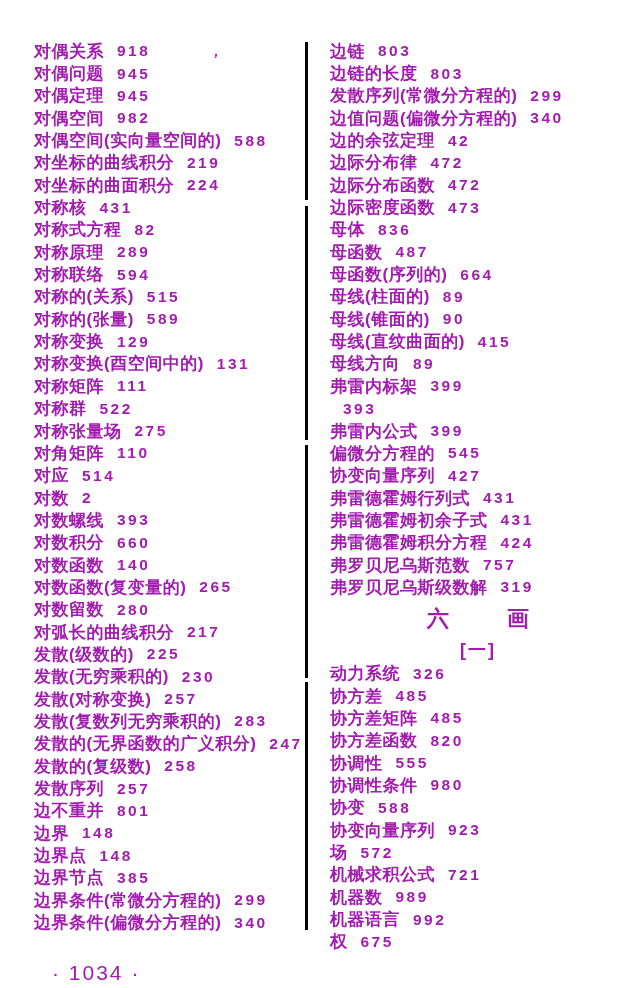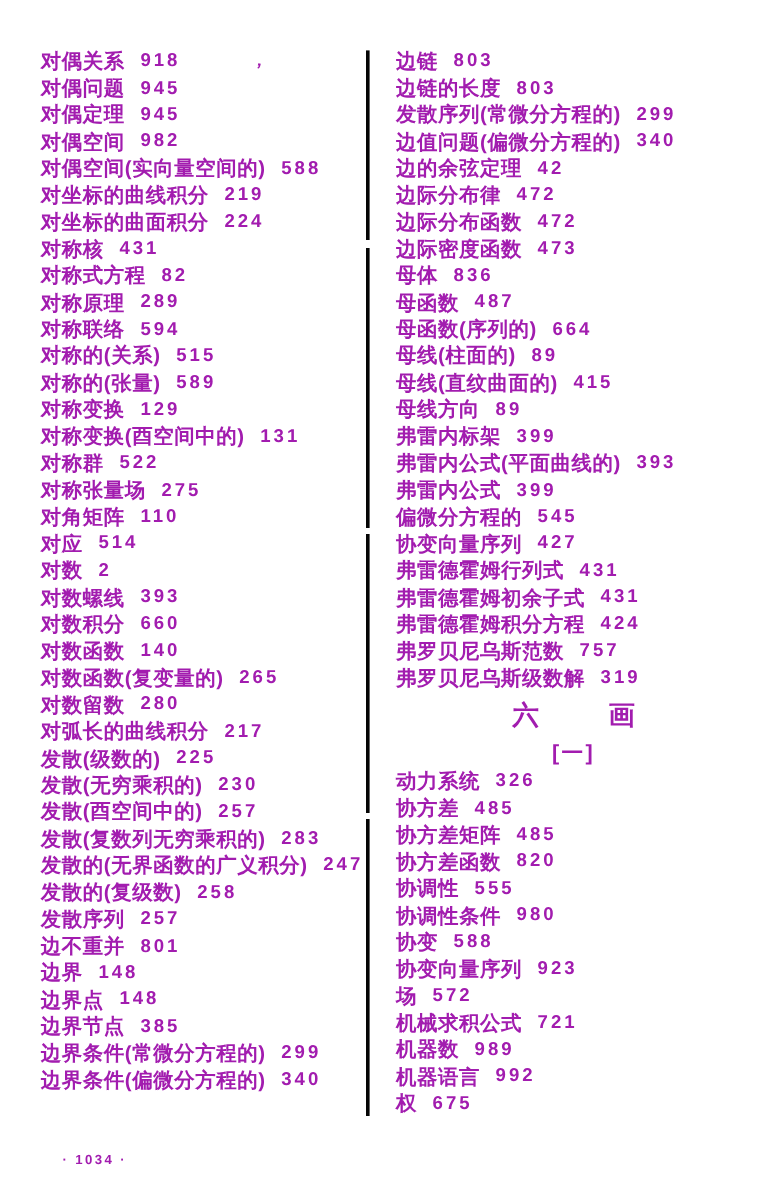--- a/index.html
+++ b/index.html
@@ -68,22 +68,22 @@
     justify-content: center;
     align-items: center;
     font-size: 18px;
     font-weight: 700;
     letter-spacing: 2px;
   }
   .footer {
     position: absolute;
     left: 52px;
     top: 961px;
-    font-size: 11px;
-    font-weight: 700;
+    font-size: 21px;
+    font-weight: 400;
     letter-spacing: 2px;
   }
   .stray {
     position: absolute;
     left: 213px;
     top: 50px;
     font-size: 15px;
     font-weight: 700;
     transform: rotate(12deg);
   }
@@ -148,20 +148,24 @@
       </div>
       <div class="entry">
         <span class="term">对称变换</span>
         <span class="pageno">129</span>
       </div>
       <div class="entry">
         <span class="term">对称变换(酉空间中的)</span>
         <span class="pageno">131</span>
       </div>
       <div class="entry">
+        <span class="term">对称矩阵</span>
+        <span class="pageno">111</span>
+      </div>
+      <div class="entry">
         <span class="term">对称群</span>
         <span class="pageno">522</span>
       </div>
       <div class="entry">
         <span class="term">对称张量场</span>
         <span class="pageno">275</span>
       </div>
       <div class="entry">
         <span class="term">对角矩阵</span>
         <span class="pageno">110</span>
@@ -200,21 +204,21 @@
       </div>
       <div class="entry">
         <span class="term">发散(级数的)</span>
         <span class="pageno">225</span>
       </div>
       <div class="entry">
         <span class="term">发散(无穷乘积的)</span>
         <span class="pageno">230</span>
       </div>
       <div class="entry">
-        <span class="term">发散(酉空间中的)</span>
+        <span class="term">发散(对称变换)</span>
         <span class="pageno">257</span>
       </div>
       <div class="entry">
         <span class="term">发散(复数列无穷乘积的)</span>
         <span class="pageno">283</span>
       </div>
       <div class="entry">
         <span class="term">发散的(无界函数的广义积分)</span>
         <span class="pageno">247</span>
       </div>
@@ -298,33 +302,36 @@
         </div>
         <div class="entry">
           <span class="term">母函数(序列的)</span>
           <span class="pageno">664</span>
         </div>
         <div class="entry">
           <span class="term">母线(柱面的)</span>
           <span class="pageno">89</span>
         </div>
         <div class="entry">
+          <span class="term">母线(锥面的)</span>
+          <span class="pageno">90</span>
+        </div>
+        <div class="entry">
           <span class="term">母线(直纹曲面的)</span>
           <span class="pageno">415</span>
         </div>
         <div class="entry">
           <span class="term">母线方向</span>
           <span class="pageno">89</span>
         </div>
         <div class="entry">
           <span class="term">弗雷内标架</span>
           <span class="pageno">399</span>
         </div>
         <div class="entry">
-          <span class="term">弗雷内公式(平面曲线的)</span>
           <span class="pageno">393</span>
         </div>
         <div class="entry">
           <span class="term">弗雷内公式</span>
           <span class="pageno">399</span>
         </div>
         <div class="entry">
           <span class="term">偏微分方程的</span>
           <span class="pageno">545</span>
         </div>

